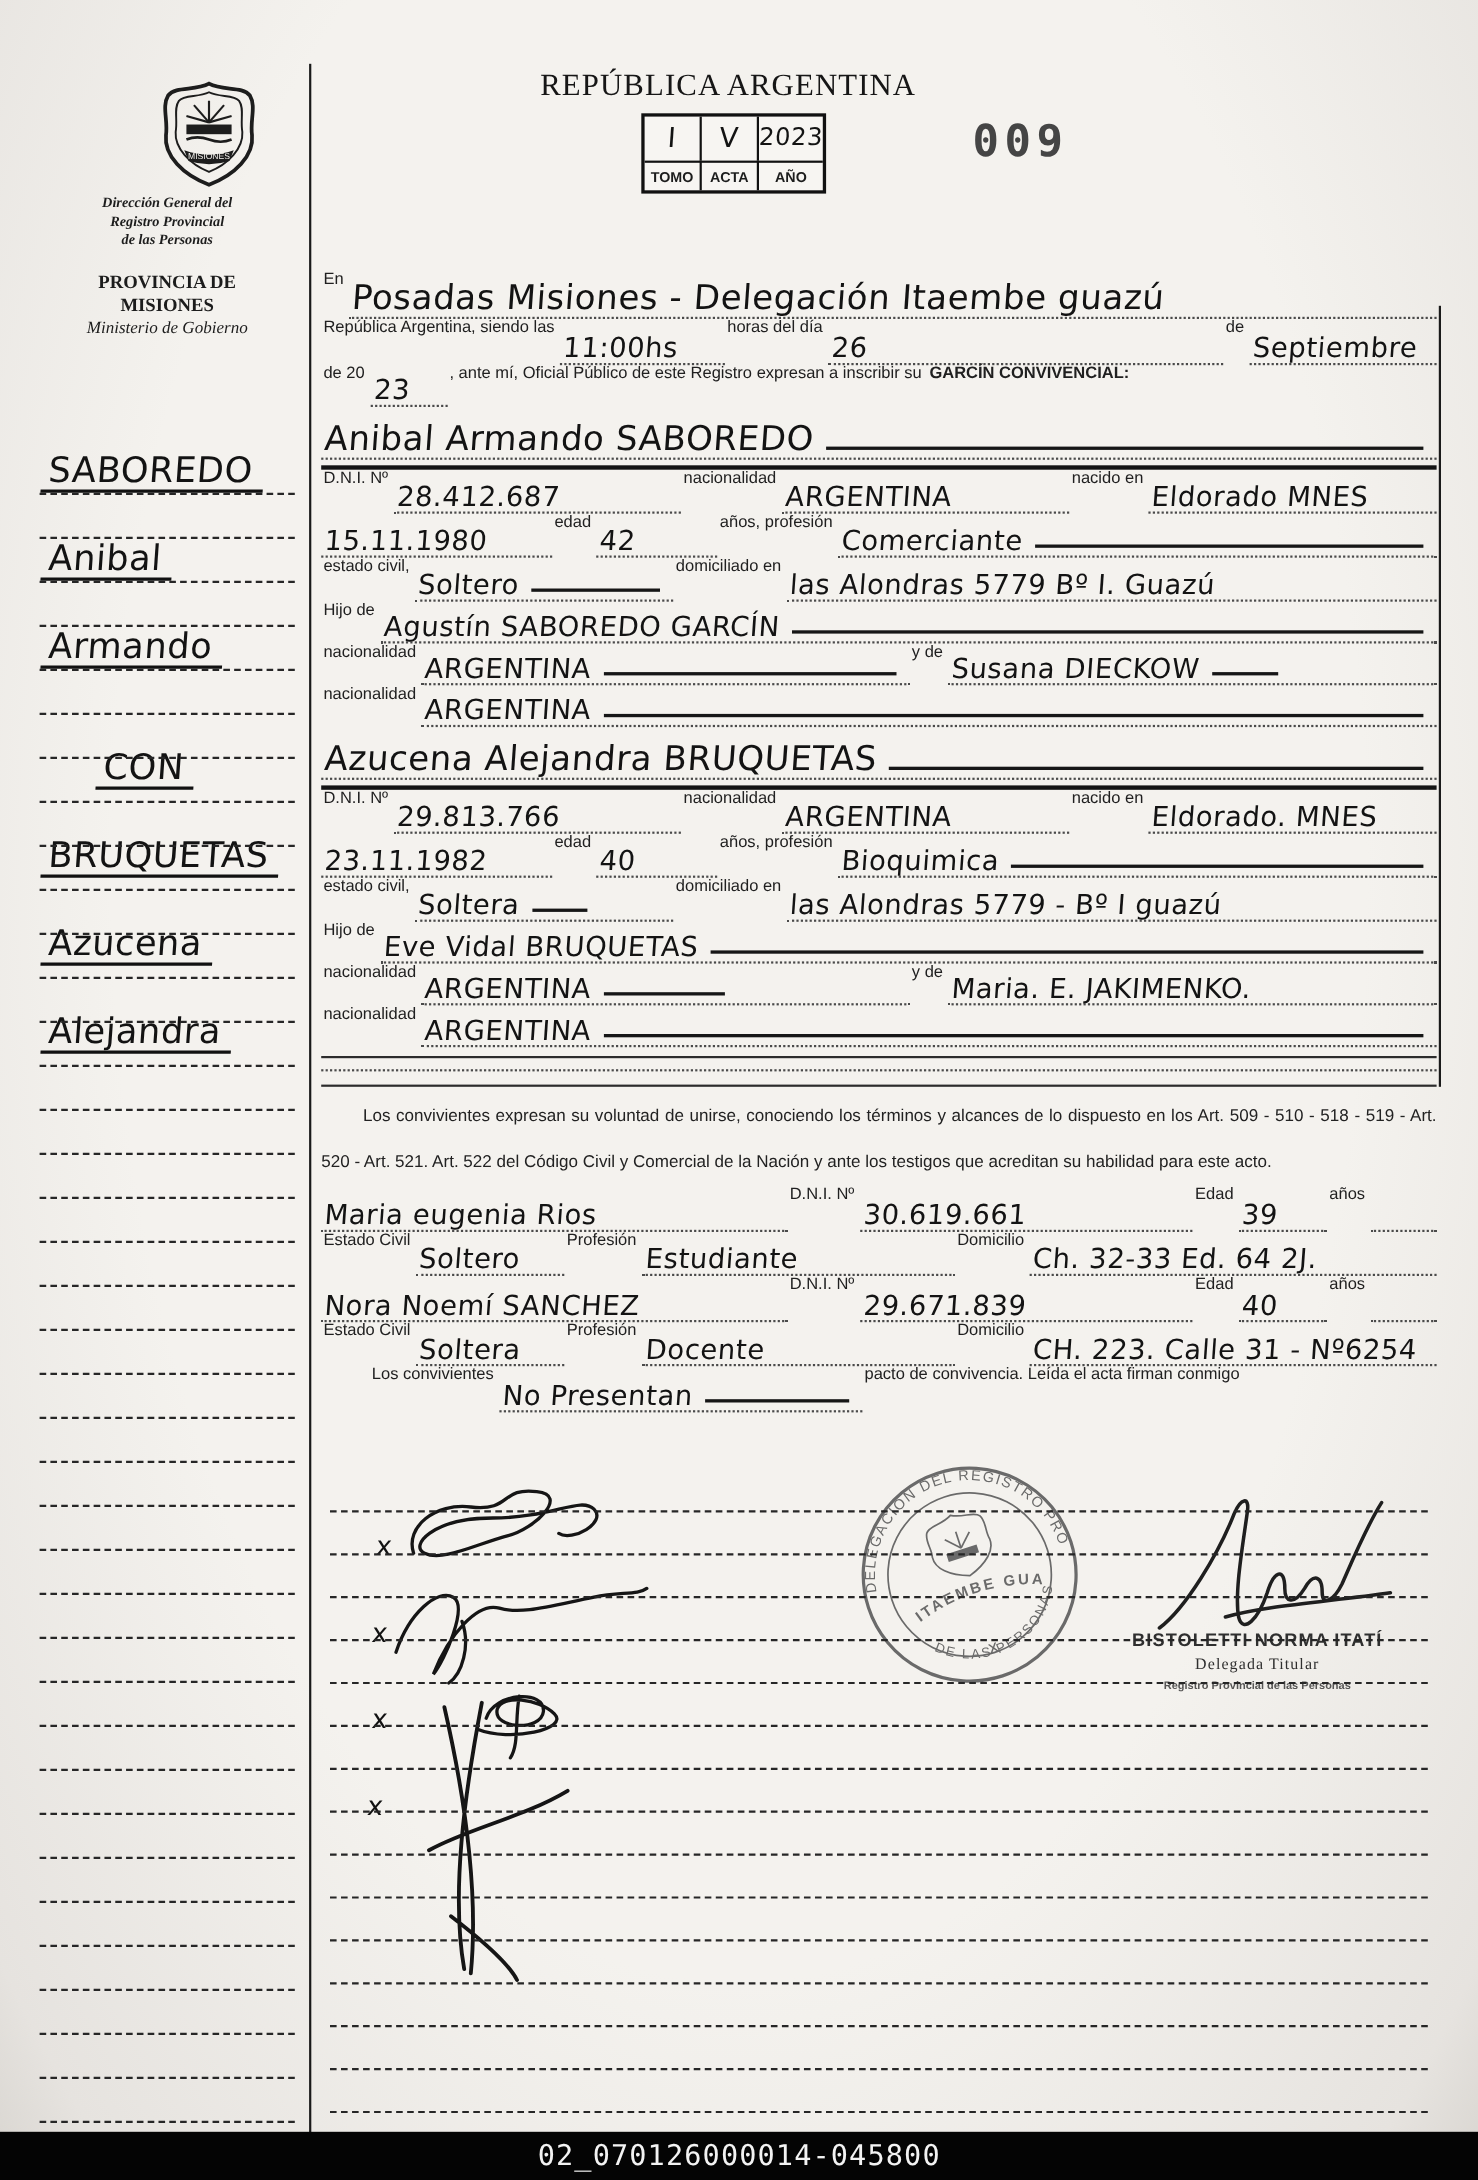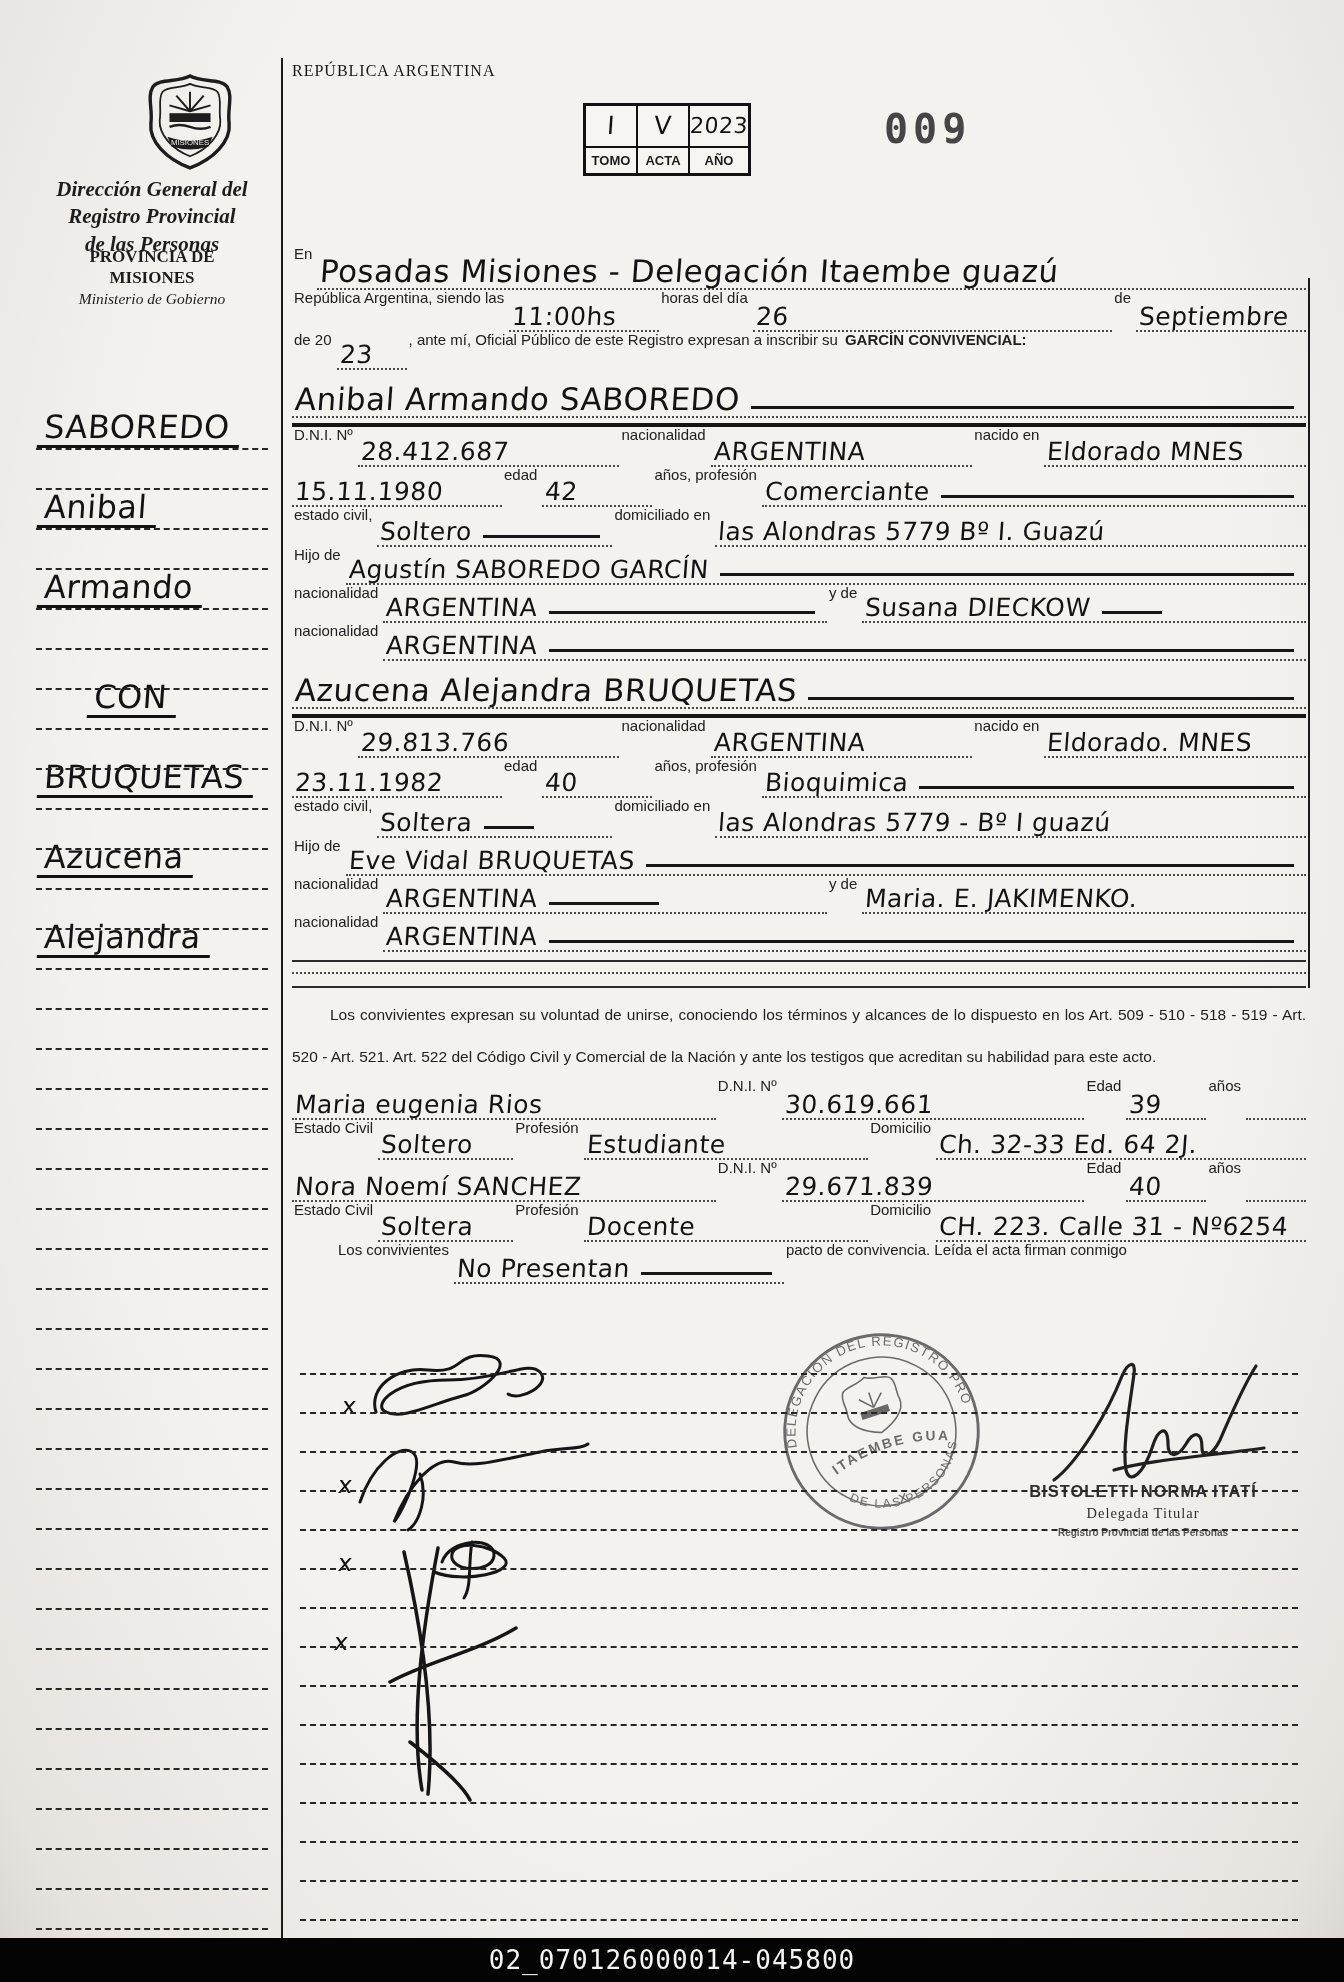--- a/index.html
+++ b/index.html
@@ -17,37 +17,37 @@
   .content{position:absolute;left:292px;top:246px;width:1014px;}
   .row{display:flex;}
   .fill{flex:1;display:flex;align-items:flex-end;border-bottom:2px dotted #4a4a4a;min-width:30px;}
   .fill.short{flex:0 0 70px;}
   .dashfill{flex:1;border-bottom:3px solid #161616;margin:0 12px 7px 8px;min-width:24px;}
   .name-row{border-bottom:4px solid #151515;padding-bottom:5px;}
   .triple{margin-top:8px;height:24px;border-top:2px solid #2c2c2c;border-bottom:2px solid #2c2c2c;}
   .triple > div{margin-top:10px;border-top:2px dotted #4a4a4a;height:0;}
   .para{font-size:15.5px;line-height:42px;text-align:justify;margin-top:6px;text-indent:38px;color:#222;}
   
-  .country{position:absolute;left:292px;top:62px;width:740px;
-           font-family:"Liberation Serif",serif;font-size:16px;letter-spacing:1px;color:#161616;}
+  .country{position:absolute;left:292px;top:62px;width:740px;text-align:center;
+           font-family:"Liberation Serif",serif;font-size:28px;letter-spacing:1px;color:#161616;}
   .actanum{position:absolute;left:884px;top:106px;font-family:"DejaVu Sans Mono",monospace;
            font-weight:bold;font-size:40px;letter-spacing:5px;color:#454545;}
   .tbox{position:absolute;left:583px;top:103px;border:3px solid #111;display:grid;
         grid-template-columns:52px 52px 58px;background:rgba(255,255,255,.25);}
   .tbox .v{height:40px;border-right:2px solid #111;display:flex;align-items:center;justify-content:center;}
   .tbox .l{height:25px;border-top:2px solid #111;border-right:2px solid #111;display:flex;align-items:center;
            justify-content:center;font-size:13px;font-weight:bold;}
   .tbox .last{border-right:none;}
   
   .vline{position:absolute;left:281px;top:58px;width:2px;height:1892px;background:#1a1a1a;}
   .vline-r{position:absolute;left:1308px;top:278px;width:2px;height:710px;background:#1a1a1a;}
   .sidebar{position:absolute;left:28px;top:0;width:248px;height:1402px;}
   .crest{position:absolute;left:118px;top:72px;}
   .org{position:absolute;left:0;top:176px;width:248px;text-align:center;font-family:"Liberation Serif",serif;
-       font-style:italic;font-weight:bold;font-size:21px;line-height:1.3;color:#1d1d1d;}
+       font-style:italic;font-weight:bold;font-size:13px;line-height:1.3;color:#1d1d1d;}
   .prov{position:absolute;left:0;top:246px;width:248px;text-align:center;font-family:"Liberation Serif",serif;
         font-weight:bold;font-size:17px;line-height:1.25;}
   .ministry{position:absolute;left:0;top:290px;width:248px;text-align:center;font-family:"Liberation Serif",serif;
         font-style:italic;font-size:15.5px;}
   .rule-dash{position:absolute;left:8px;right:8px;border-top:2.5px dashed #262626;height:0;}
   .mname{position:absolute;left:10px;height:44px;display:flex;align-items:flex-end;}
   .mname .hw{border-bottom:3px solid #111;font-size:32px;padding:0 10px 2px 6px;}
   
   .sigzone{position:absolute;left:292px;top:1368px;width:1014px;height:566px;}
   .xmark{position:absolute;font-family:"DejaVu Sans",sans-serif;font-size:24px;color:#111;transform:skewX(-6deg);}

